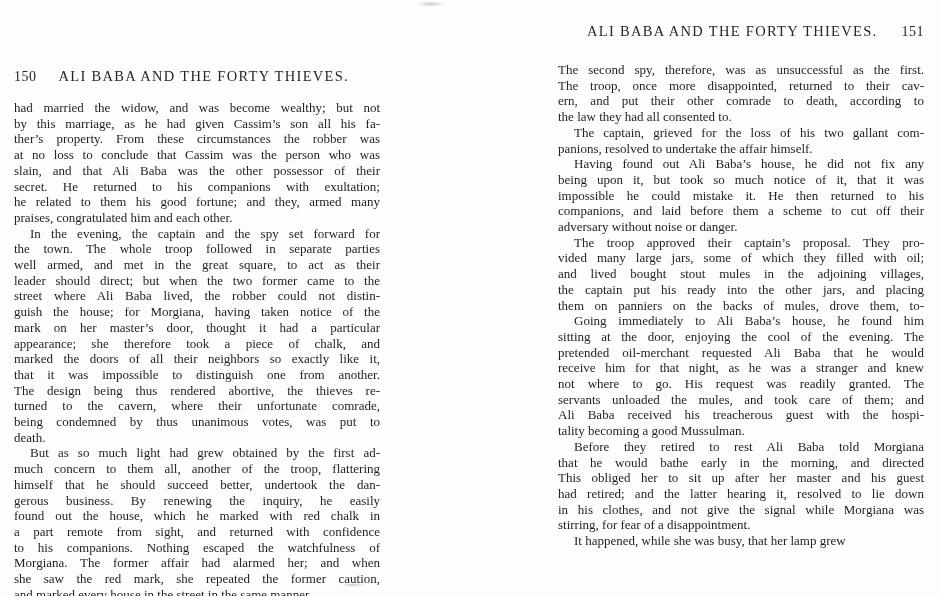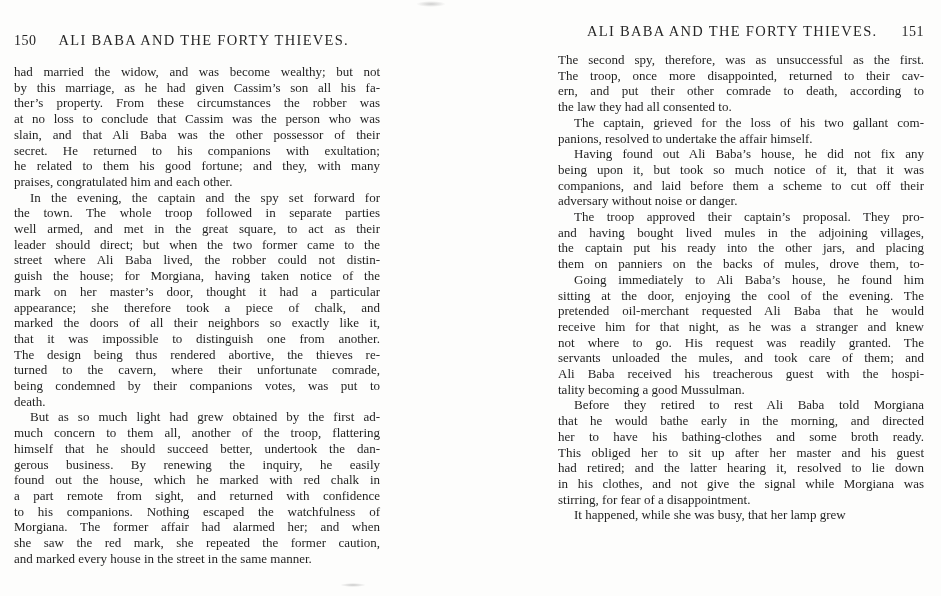--- a/index.html
+++ b/index.html
@@ -22,32 +22,32 @@
     font-size: 14.5px;
     line-height: 14px;
     letter-spacing: 1.3px;
     color: #262626;
     white-space: nowrap;
   }
   .running-head .page-num {
     letter-spacing: 0.5px;
     font-size: 14px;
   }
-  .page-left  .running-head { justify-content: flex-start; }
+  .page-left  .running-head { justify-content: flex-start; margin-top: 36px; }
   .page-left  .running-head .page-num { margin-right: 22px; }
   .page-right .running-head { justify-content: flex-end; }
   .page-right .running-head .page-num { margin-left: 24px; }
 
   .page-body {
     font-size: 13px;
     line-height: 15.7px;
     color: #1f1f1f;
   }
   .page-left  .page-body { margin-top: 16px; }
-  .page-right .page-body { margin-top: 13px; }
+  .page-right .page-body { margin-top: 23px; }
 
   .line {
     text-align: justify;
     text-align-last: justify;
   }
   .line.last { text-align-last: left; }
   .line.indent { text-indent: 16px; }
 
   .smudge {
     position: absolute;
@@ -76,35 +76,35 @@
       <span class="page-num">150</span>
       <span class="title">ALI BABA AND THE FORTY THIEVES.</span>
     </header>
     <div class="page-body">
         <div class="line">had married the widow, and was become wealthy; but not</div>
         <div class="line">by this marriage, as he had given Cassim’s son all his fa-</div>
         <div class="line">ther’s property.  From these circumstances the robber was</div>
         <div class="line">at no loss to conclude that Cassim was the person who was</div>
         <div class="line">slain, and that Ali Baba was the other possessor of their</div>
         <div class="line">secret.  He returned to his companions with exultation;</div>
-        <div class="line">he related to them his good fortune; and they, with many</div>
+        <div class="line">he related to them his good fortune; and they, armed many</div>
         <div class="line last">praises, congratulated him and each other.</div>
         <div class="line indent">In the evening, the captain and the spy set forward for</div>
         <div class="line">the town.  The whole troop followed in separate parties</div>
         <div class="line">well armed, and met in the great square, to act as their</div>
         <div class="line">leader should direct; but when the two former came to the</div>
         <div class="line">street where Ali Baba lived, the robber could not distin-</div>
         <div class="line">guish the house; for Morgiana, having taken notice of the</div>
         <div class="line">mark on her master’s door, thought it had a particular</div>
         <div class="line">appearance; she therefore took a piece of chalk, and</div>
         <div class="line">marked the doors of all their neighbors so exactly like it,</div>
         <div class="line">that it was impossible to distinguish one from another.</div>
         <div class="line">The design being thus rendered abortive, the thieves re-</div>
         <div class="line">turned to the cavern, where their unfortunate comrade,</div>
-        <div class="line">being condemned by their companions votes, was put to</div>
+        <div class="line">being condemned by thus unanimous votes, was put to</div>
         <div class="line last">death.</div>
         <div class="line indent">But as so much light had grew obtained by the first ad-</div>
         <div class="line">much concern to them all, another of the troop, flattering</div>
         <div class="line">himself that he should succeed better, undertook the dan-</div>
         <div class="line">gerous business.  By renewing the inquiry, he easily</div>
         <div class="line">found out the house, which he marked with red chalk in</div>
         <div class="line">a part remote from sight, and returned with confidence</div>
         <div class="line">to his companions.  Nothing escaped the watchfulness of</div>
         <div class="line">Morgiana.  The former affair had alarmed her; and when</div>
         <div class="line">she saw the red mark, she repeated the former caution,</div>
@@ -119,37 +119,38 @@
     </header>
     <div class="page-body">
         <div class="line">The second spy, therefore, was as unsuccessful as the first.</div>
         <div class="line">The troop, once more disappointed, returned to their cav-</div>
         <div class="line">ern, and put their other comrade to death, according to</div>
         <div class="line last">the law they had all consented to.</div>
         <div class="line indent">The captain, grieved for the loss of his two gallant com-</div>
         <div class="line last">panions, resolved to undertake the affair himself.</div>
         <div class="line indent">Having found out Ali Baba’s house, he did not fix any</div>
         <div class="line">being upon it, but took so much notice of it, that it was</div>
+        <div class="line">impossible he could mistake it.  He then returned to his</div>
         <div class="line">companions, and laid before them a scheme to cut off their</div>
         <div class="line last">adversary without noise or danger.</div>
         <div class="line indent">The troop approved their captain’s proposal.  They pro-</div>
-        <div class="line">and having bought lived mules in the adjoining villages,</div>
+        <div class="line">vided many large jars, some of which they filled with oil;</div>
+        <div class="line">and lived bought stout mules in the adjoining villages,</div>
         <div class="line">the captain put his ready into the other jars, and placing</div>
         <div class="line">them on panniers on the backs of mules, drove them, to-</div>
         <div class="line indent">Going immediately to Ali Baba’s house, he found him</div>
         <div class="line">sitting at the door, enjoying the cool of the evening.  The</div>
         <div class="line">pretended oil-merchant requested Ali Baba that he would</div>
         <div class="line">receive him for that night, as he was a stranger and knew</div>
         <div class="line">not where to go.  His request was readily granted.  The</div>
         <div class="line">servants unloaded the mules, and took care of them; and</div>
         <div class="line">Ali Baba received his treacherous guest with the hospi-</div>
         <div class="line last">tality becoming a good Mussulman.</div>
         <div class="line indent">Before they retired to rest Ali Baba told Morgiana</div>
         <div class="line">that he would bathe early in the morning, and directed</div>
-        <div class="line">her to have his bathing-clothes and some broth ready.</div>
         <div class="line">This obliged her to sit up after her master and his guest</div>
         <div class="line">had retired; and the latter hearing it, resolved to lie down</div>
         <div class="line">in his clothes, and not give the signal while Morgiana was</div>
         <div class="line last">stirring, for fear of a disappointment.</div>
         <div class="line indent last">It happened, while she was busy, that her lamp grew</div>
       </div>
   </section>
 
 </div>
 

